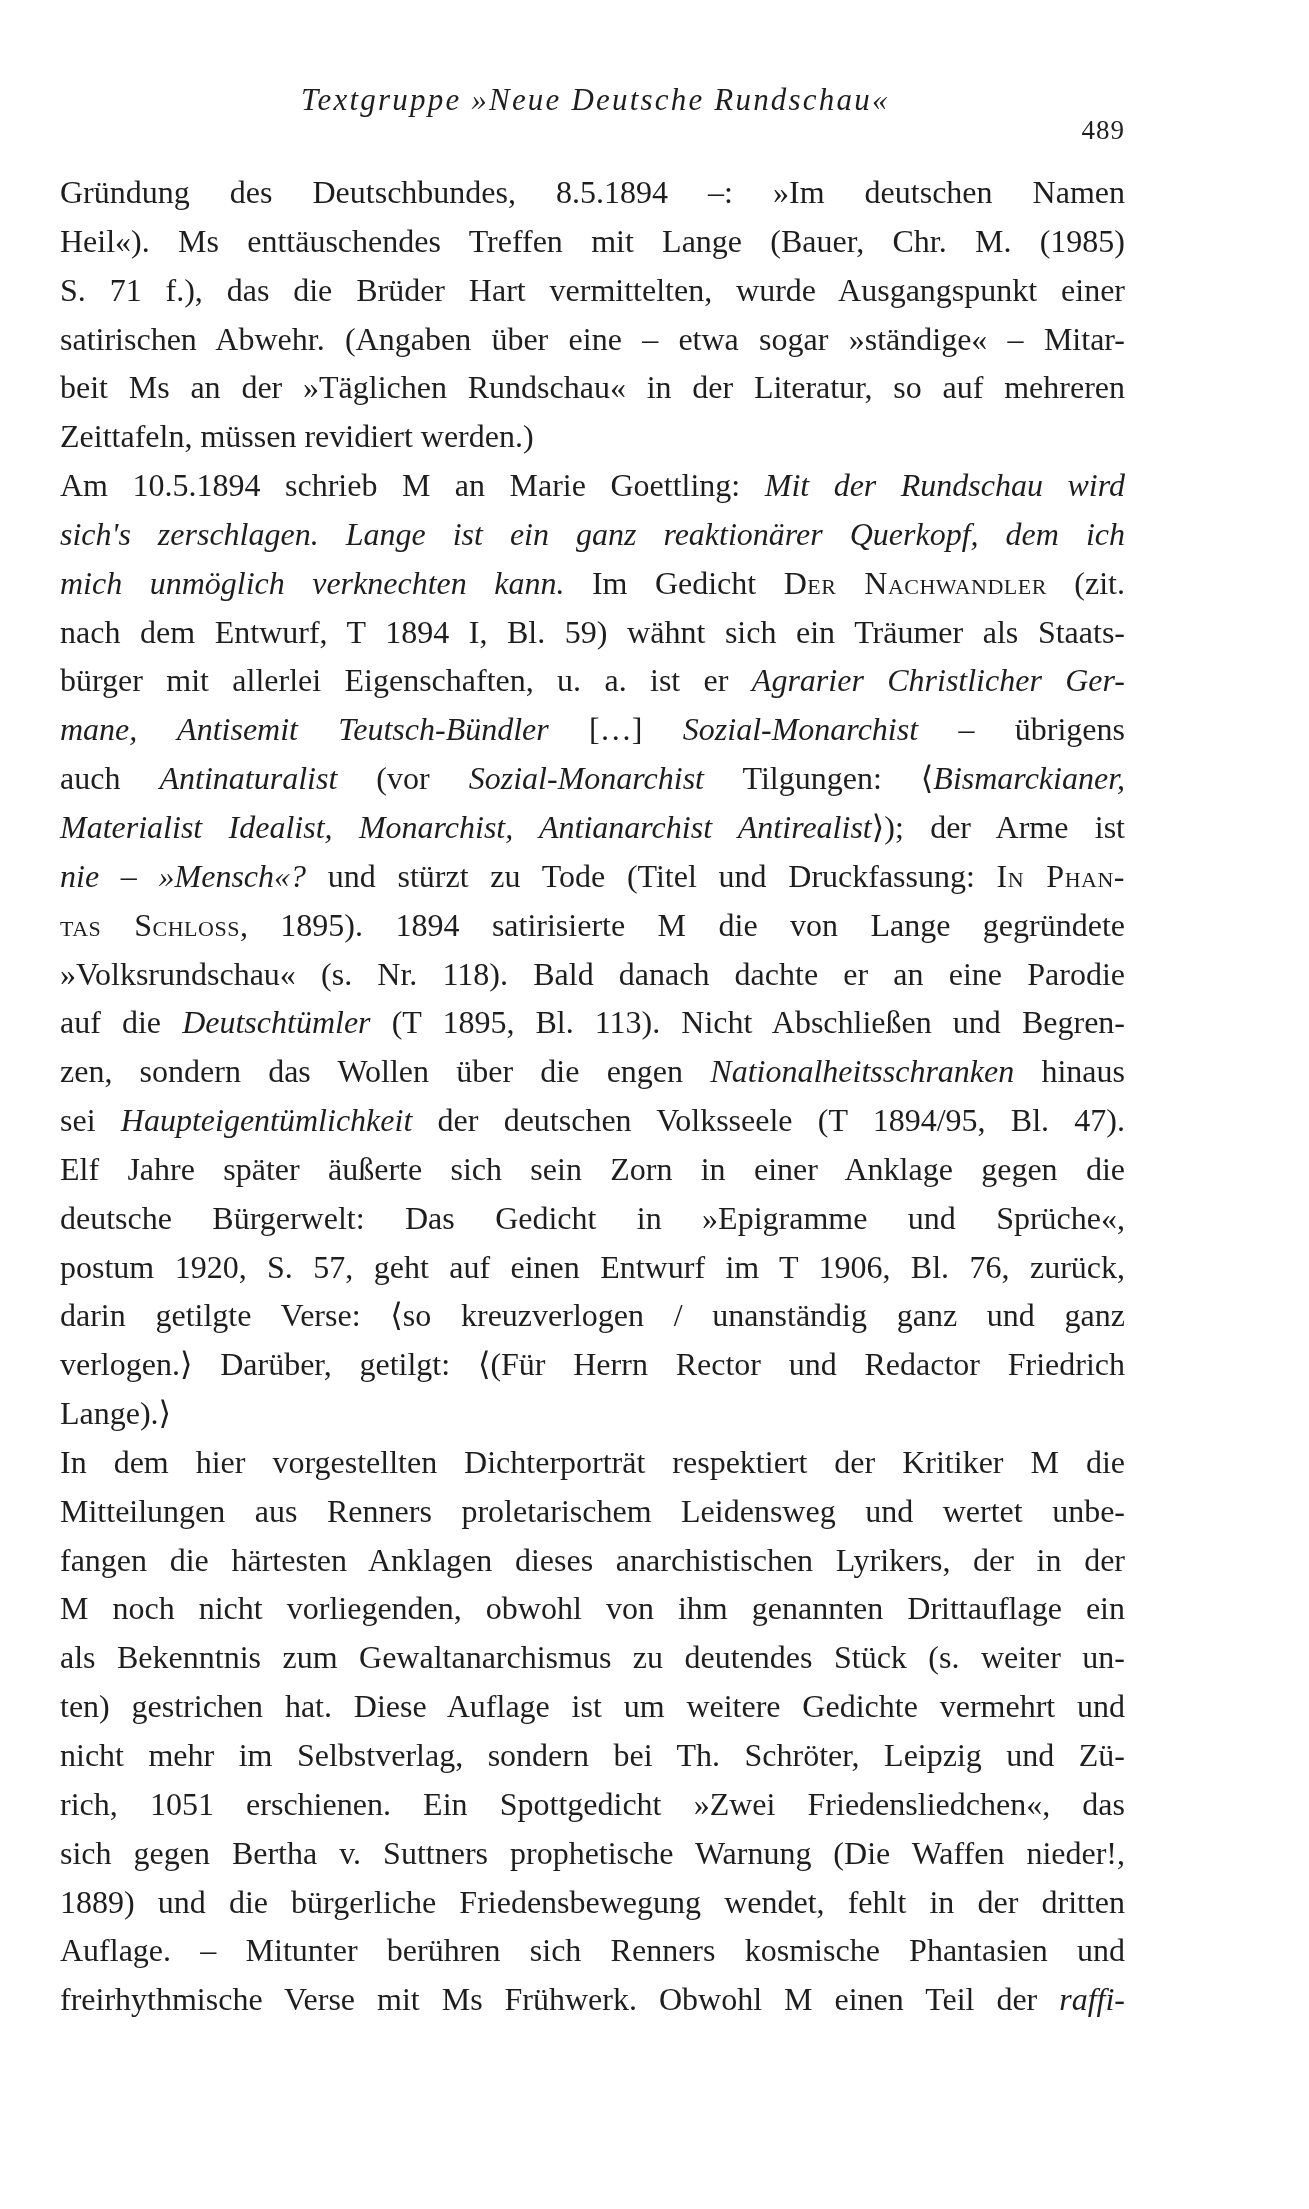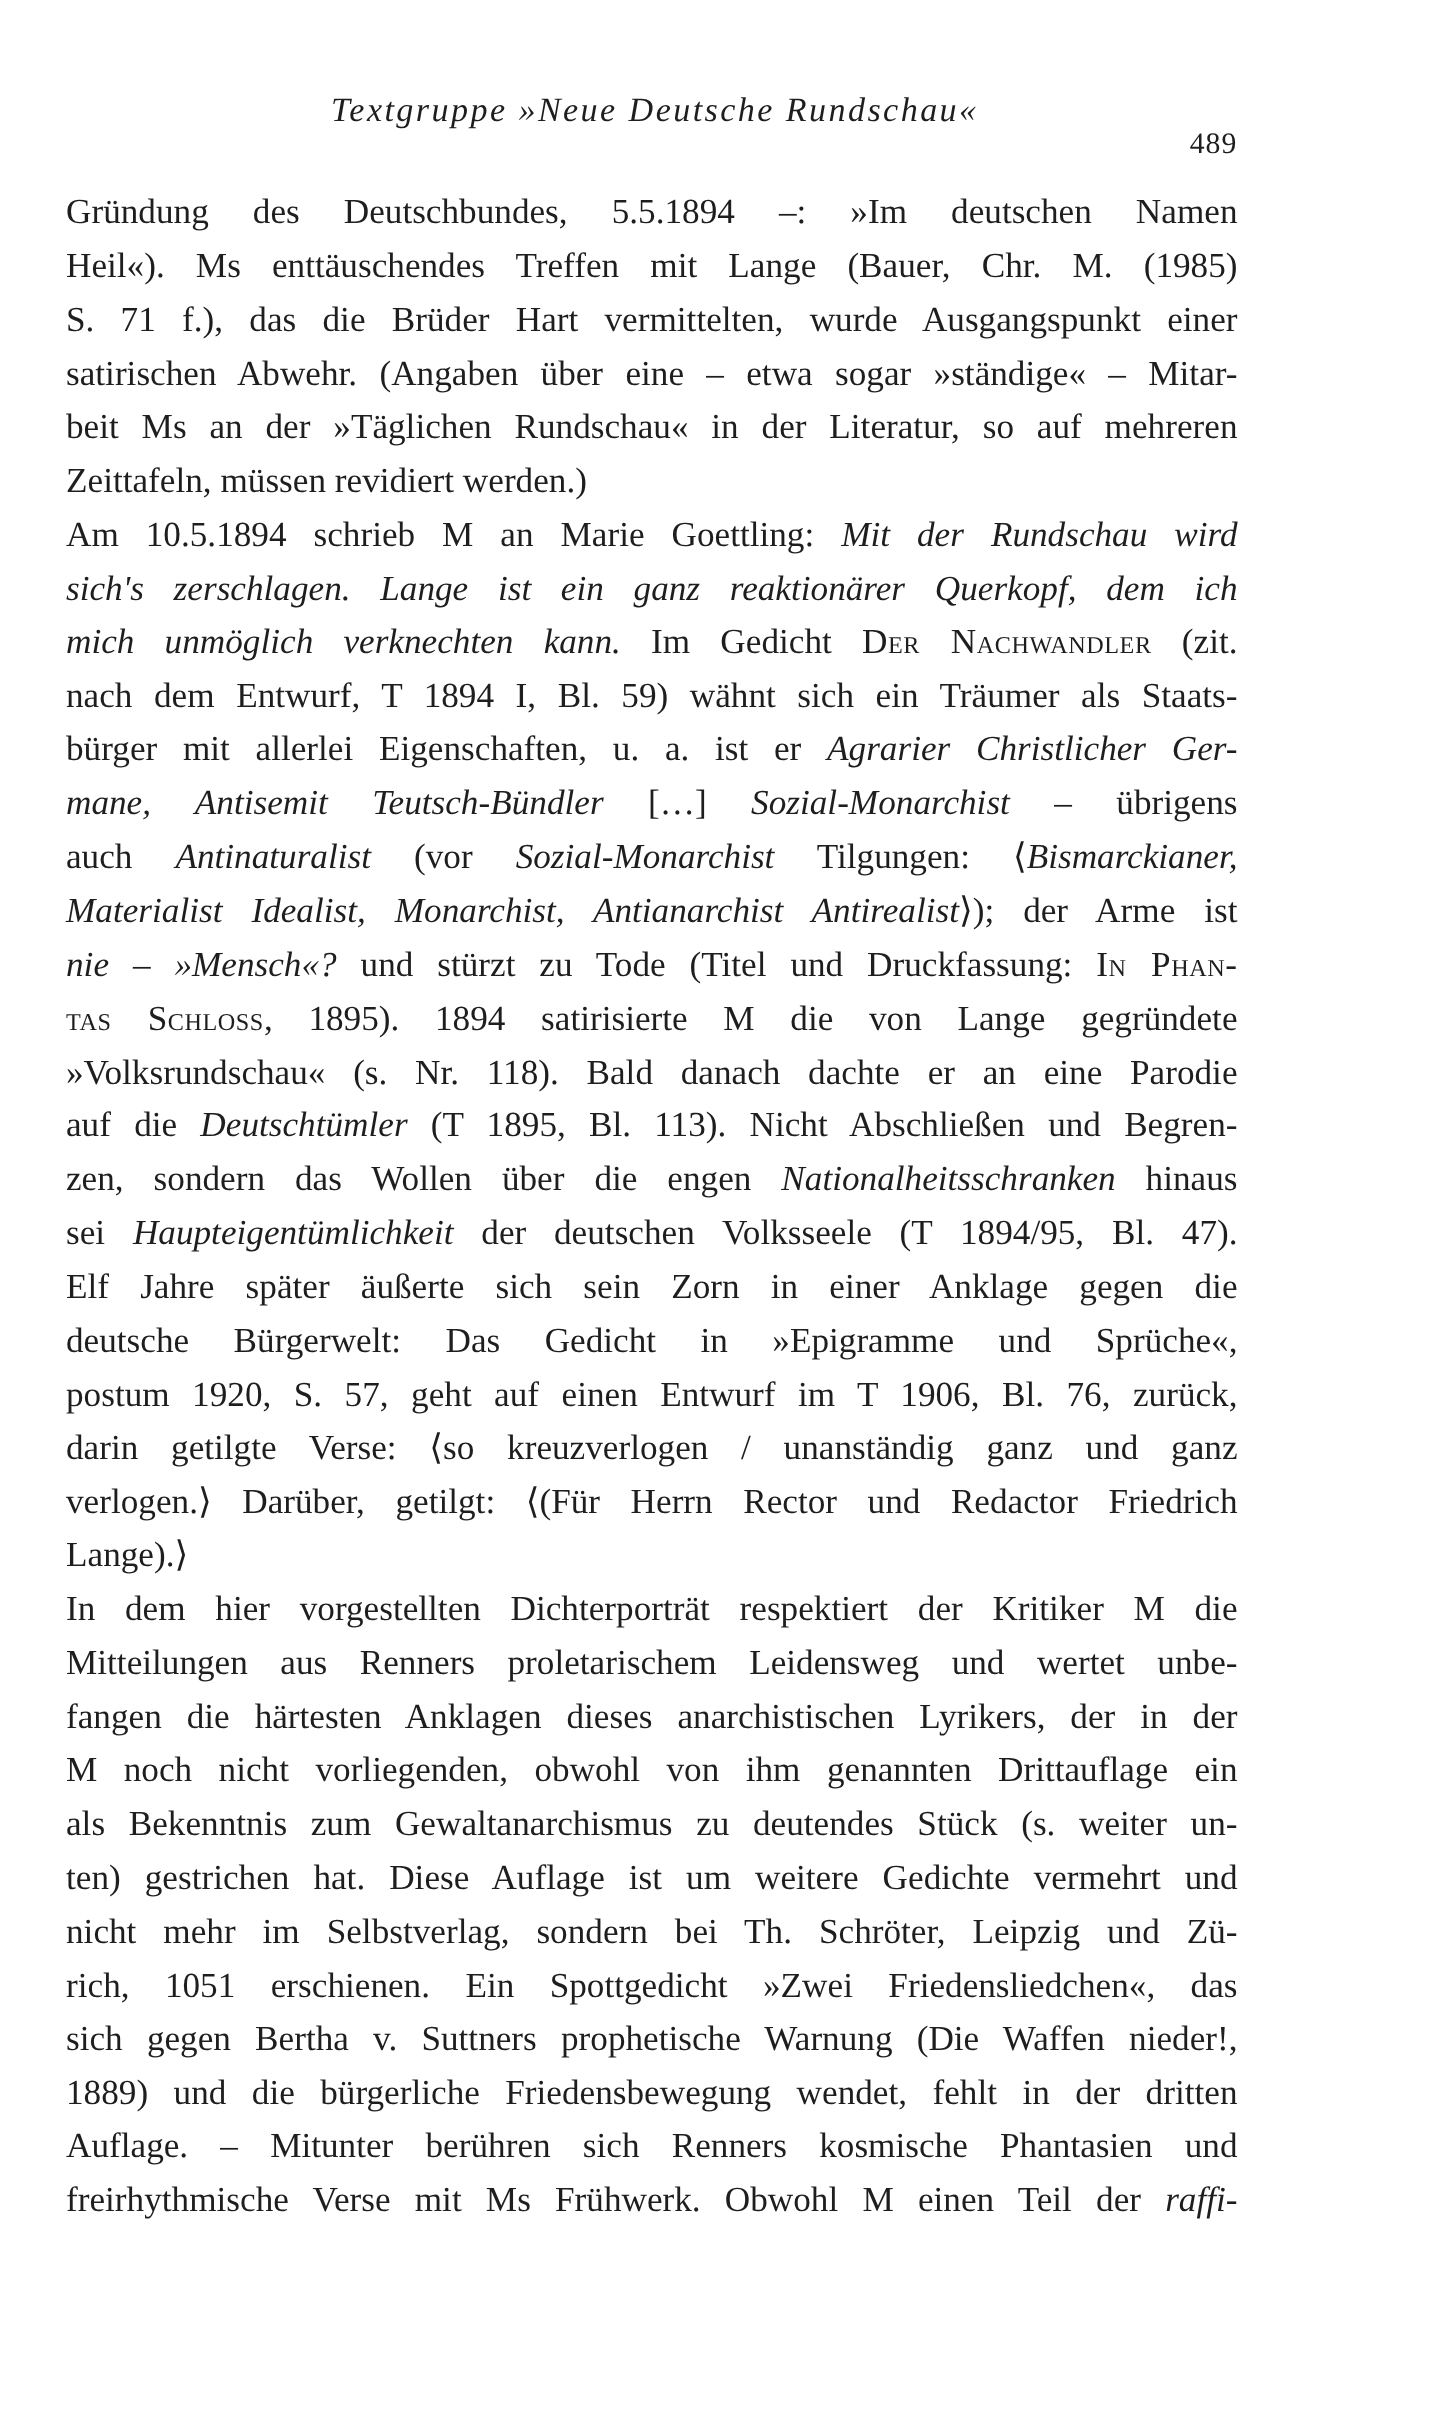--- a/index.html
+++ b/index.html
@@ -18,21 +18,21 @@
 </style>
 </head>
 <body>
 
 <div class="running-head">
   <span class="running-title">Textgruppe »Neue Deutsche Rundschau«</span>
   <span class="page-number">489</span>
 </div>
 
 <div class="body-text" id="body-text">
-    <div class="line"><span>Gründung des Deutschbundes, 5.5.1894 –: »Im deutschen Namen</span></div>
+    <div class="line"><span>Gründung des Deutschbundes, 8.5.1894 –: »Im deutschen Namen</span></div>
     <div class="line"><span>Heil«). Ms enttäuschendes Treffen mit Lange (Bauer, Chr. M. (1985)</span></div>
     <div class="line"><span>S. 71 f.), das die Brüder Hart vermittelten, wurde Ausgangspunkt einer</span></div>
     <div class="line"><span>satirischen Abwehr. (Angaben über eine – etwa sogar »ständige« – Mitar-</span></div>
     <div class="line"><span>beit Ms an der »Täglichen Rundschau« in der Literatur, so auf mehreren</span></div>
     <div class="line last"><span>Zeittafeln, müssen revidiert werden.)</span></div>
     <div class="line"><span>Am 10.5.1894 schrieb M an Marie Goettling: </span><span class="it">Mit der Rundschau wird</span></div>
     <div class="line"><span class="it">sich's zerschlagen. Lange ist ein ganz reaktionärer Querkopf, dem ich</span></div>
     <div class="line"><span class="it">mich unmöglich verknechten kann.</span><span> Im Gedicht </span><span class="sc">Der Nachwandler</span><span> (zit.</span></div>
     <div class="line"><span>nach dem Entwurf, T 1894 I, Bl. 59) wähnt sich ein Träumer als Staats-</span></div>
     <div class="line"><span>bürger mit allerlei Eigenschaften, u. a. ist er </span><span class="it">Agrarier Christlicher Ger-</span></div>

